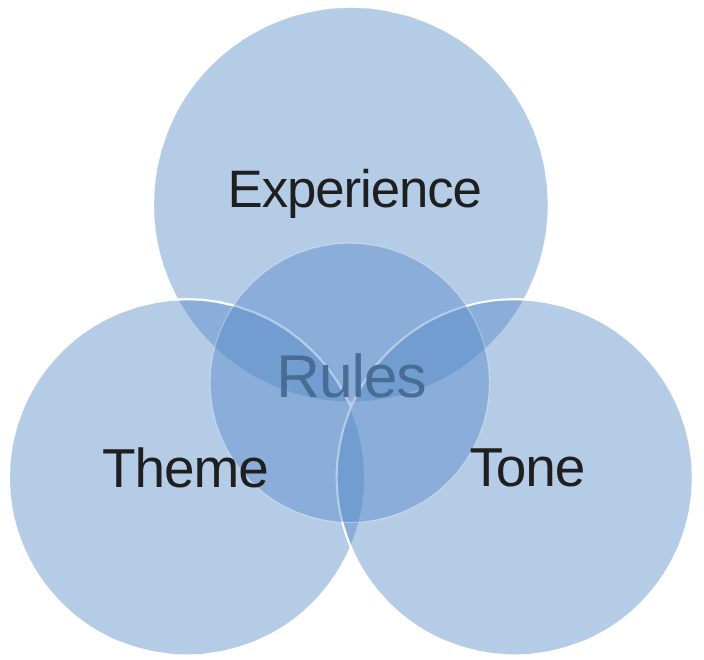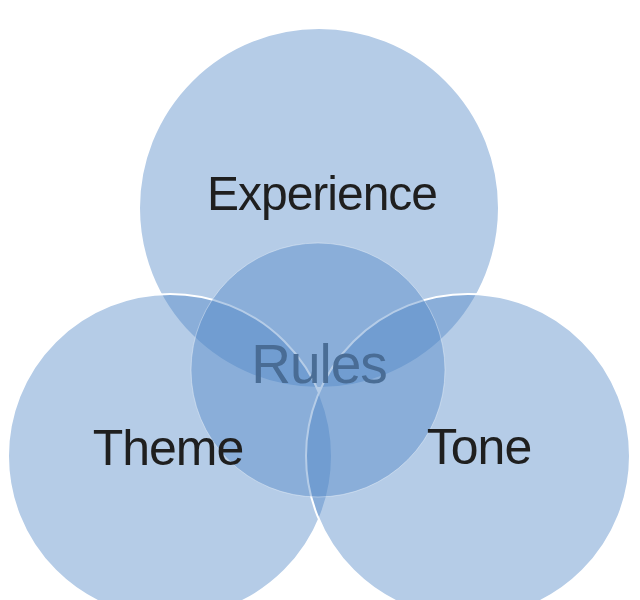--- a/index.html
+++ b/index.html
@@ -9,21 +9,20 @@
     height: 600px;
     background: var(--background, #ffffff);
     overflow: hidden;
     font-family: "Liberation Sans", "DejaVu Sans", sans-serif;
   }
   .stage {
     position: relative;
     width: 640px;
     height: 424px;
     background: var(--background, #ffffff);
-    margin-top: 22px;
   }
   svg { display: block; }
 
   .venn-big {
     fill: var(--fill-base, #4f86c6);
     fill-opacity: var(--fill-opacity, 0.42);
     stroke: var(--stroke, #ffffff);
     stroke-width: 2;
   }
   .venn-center {

